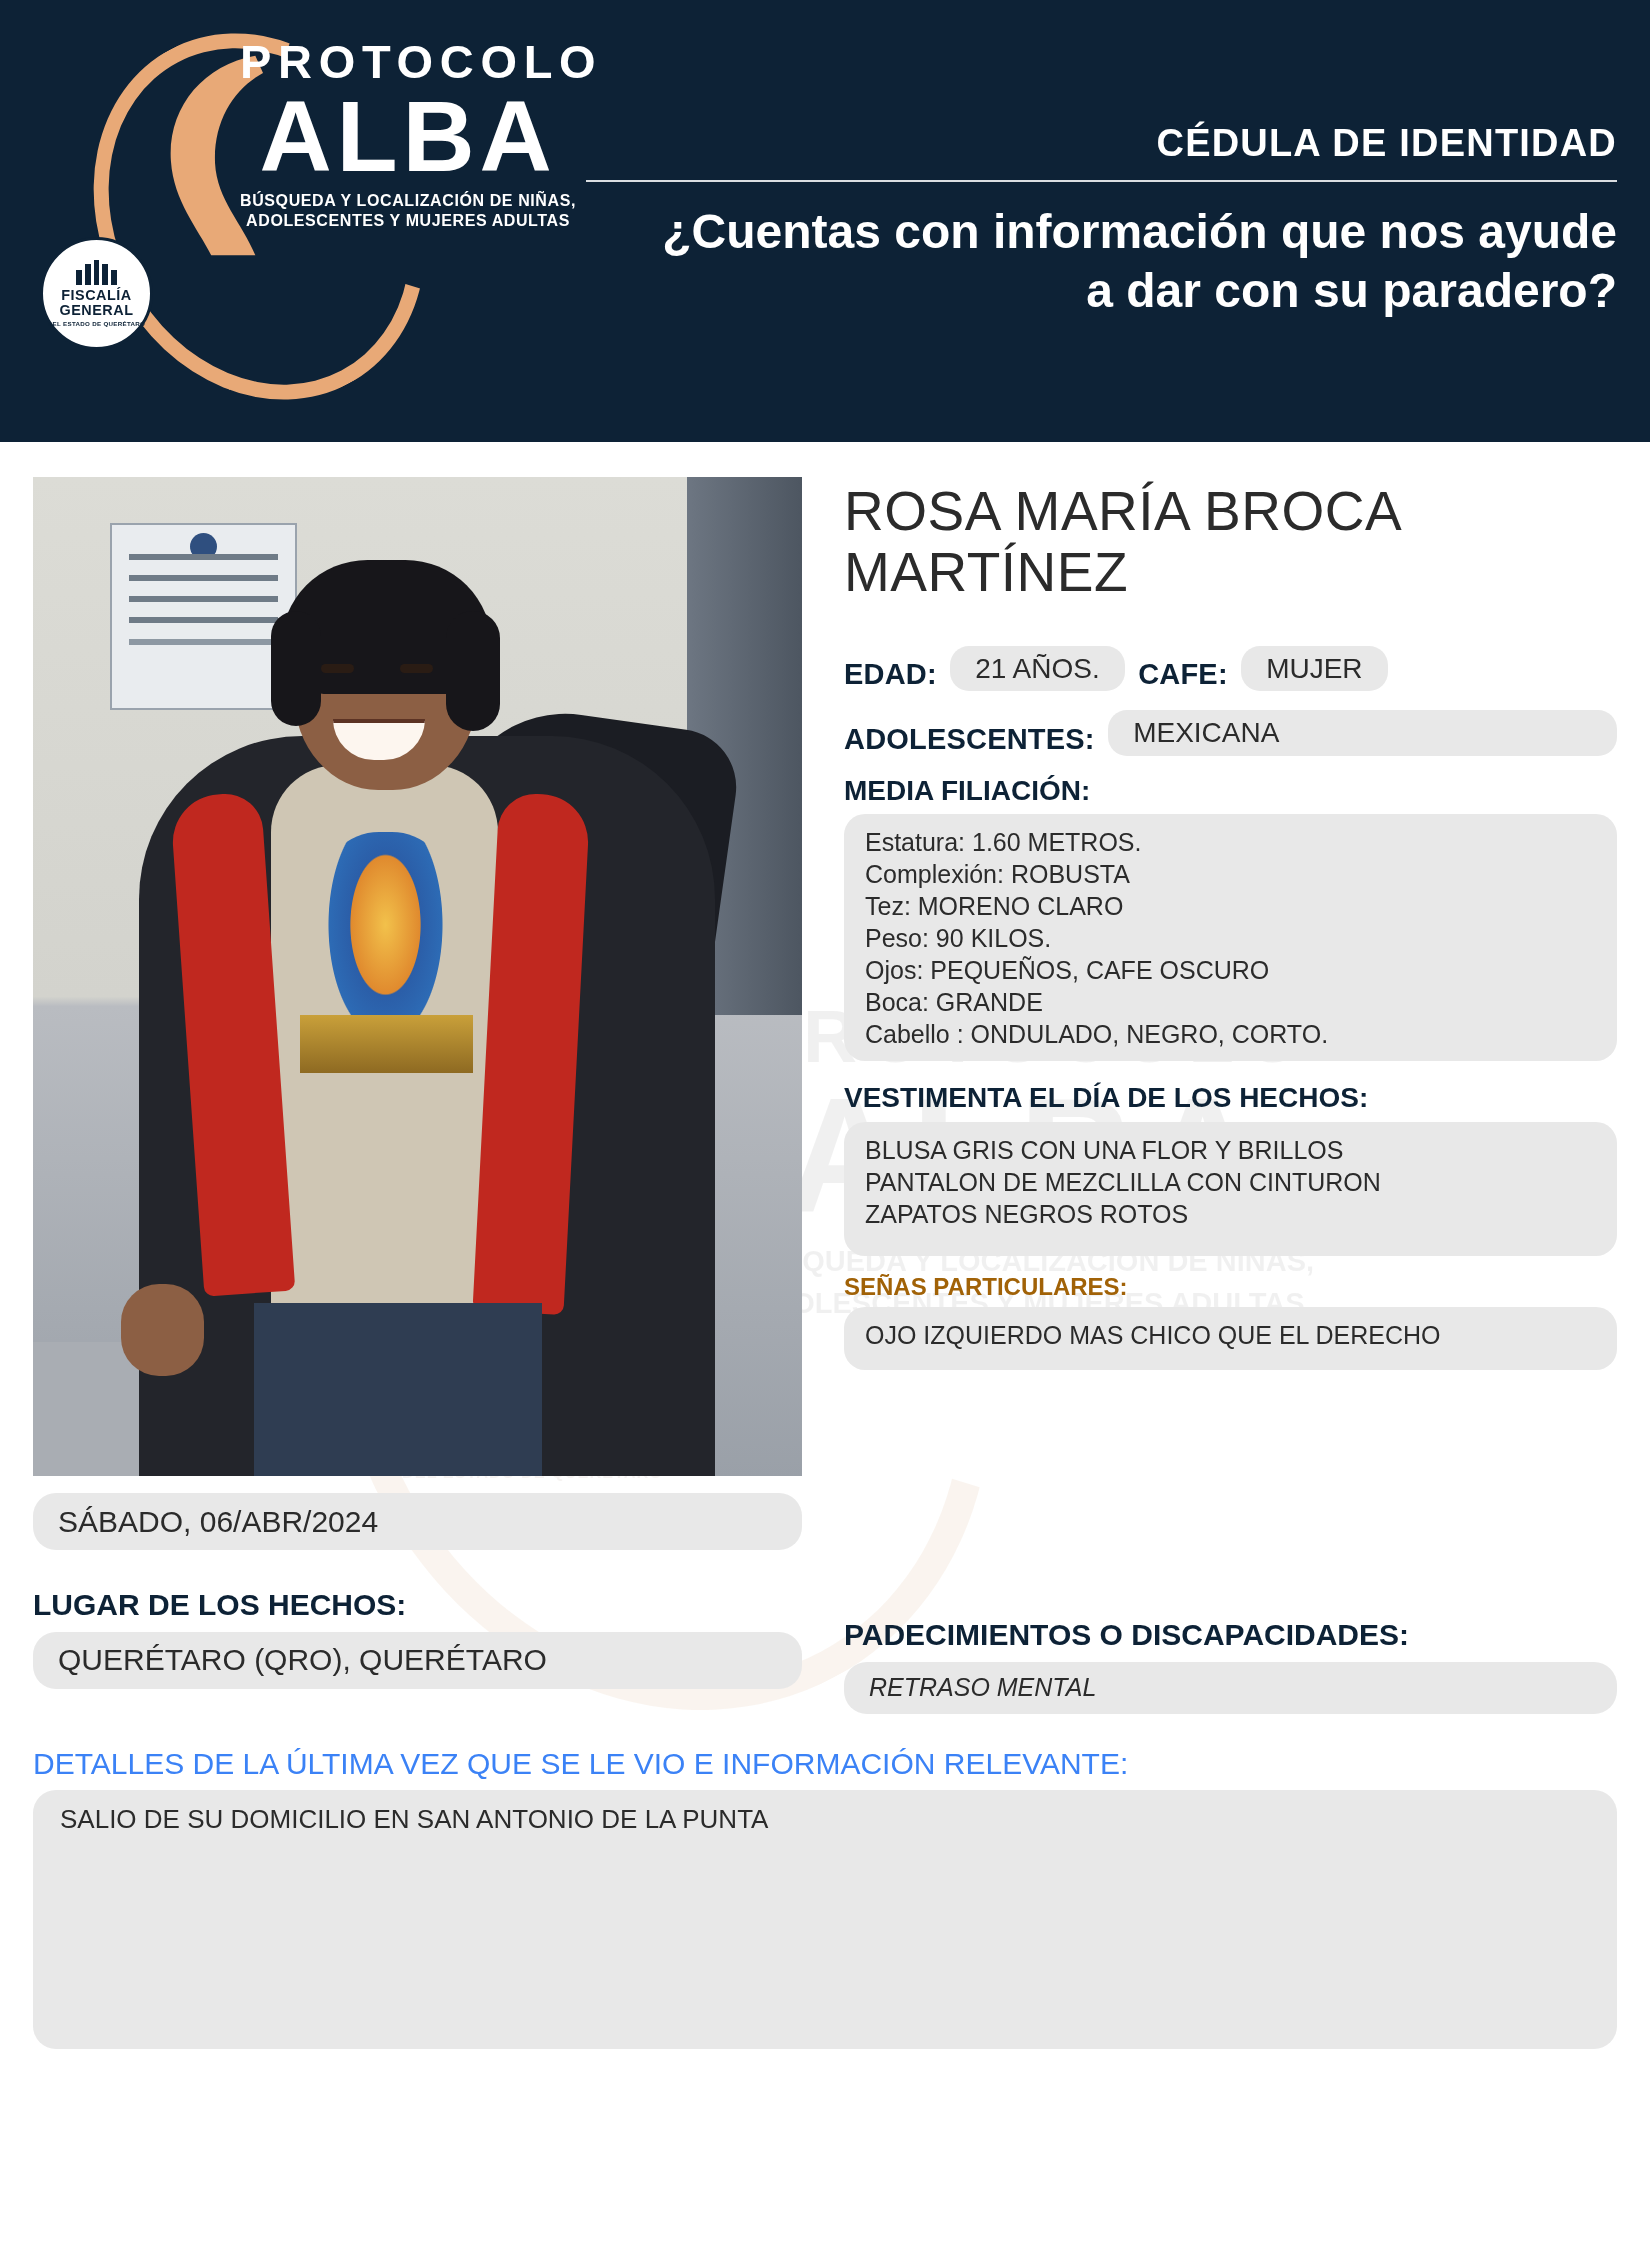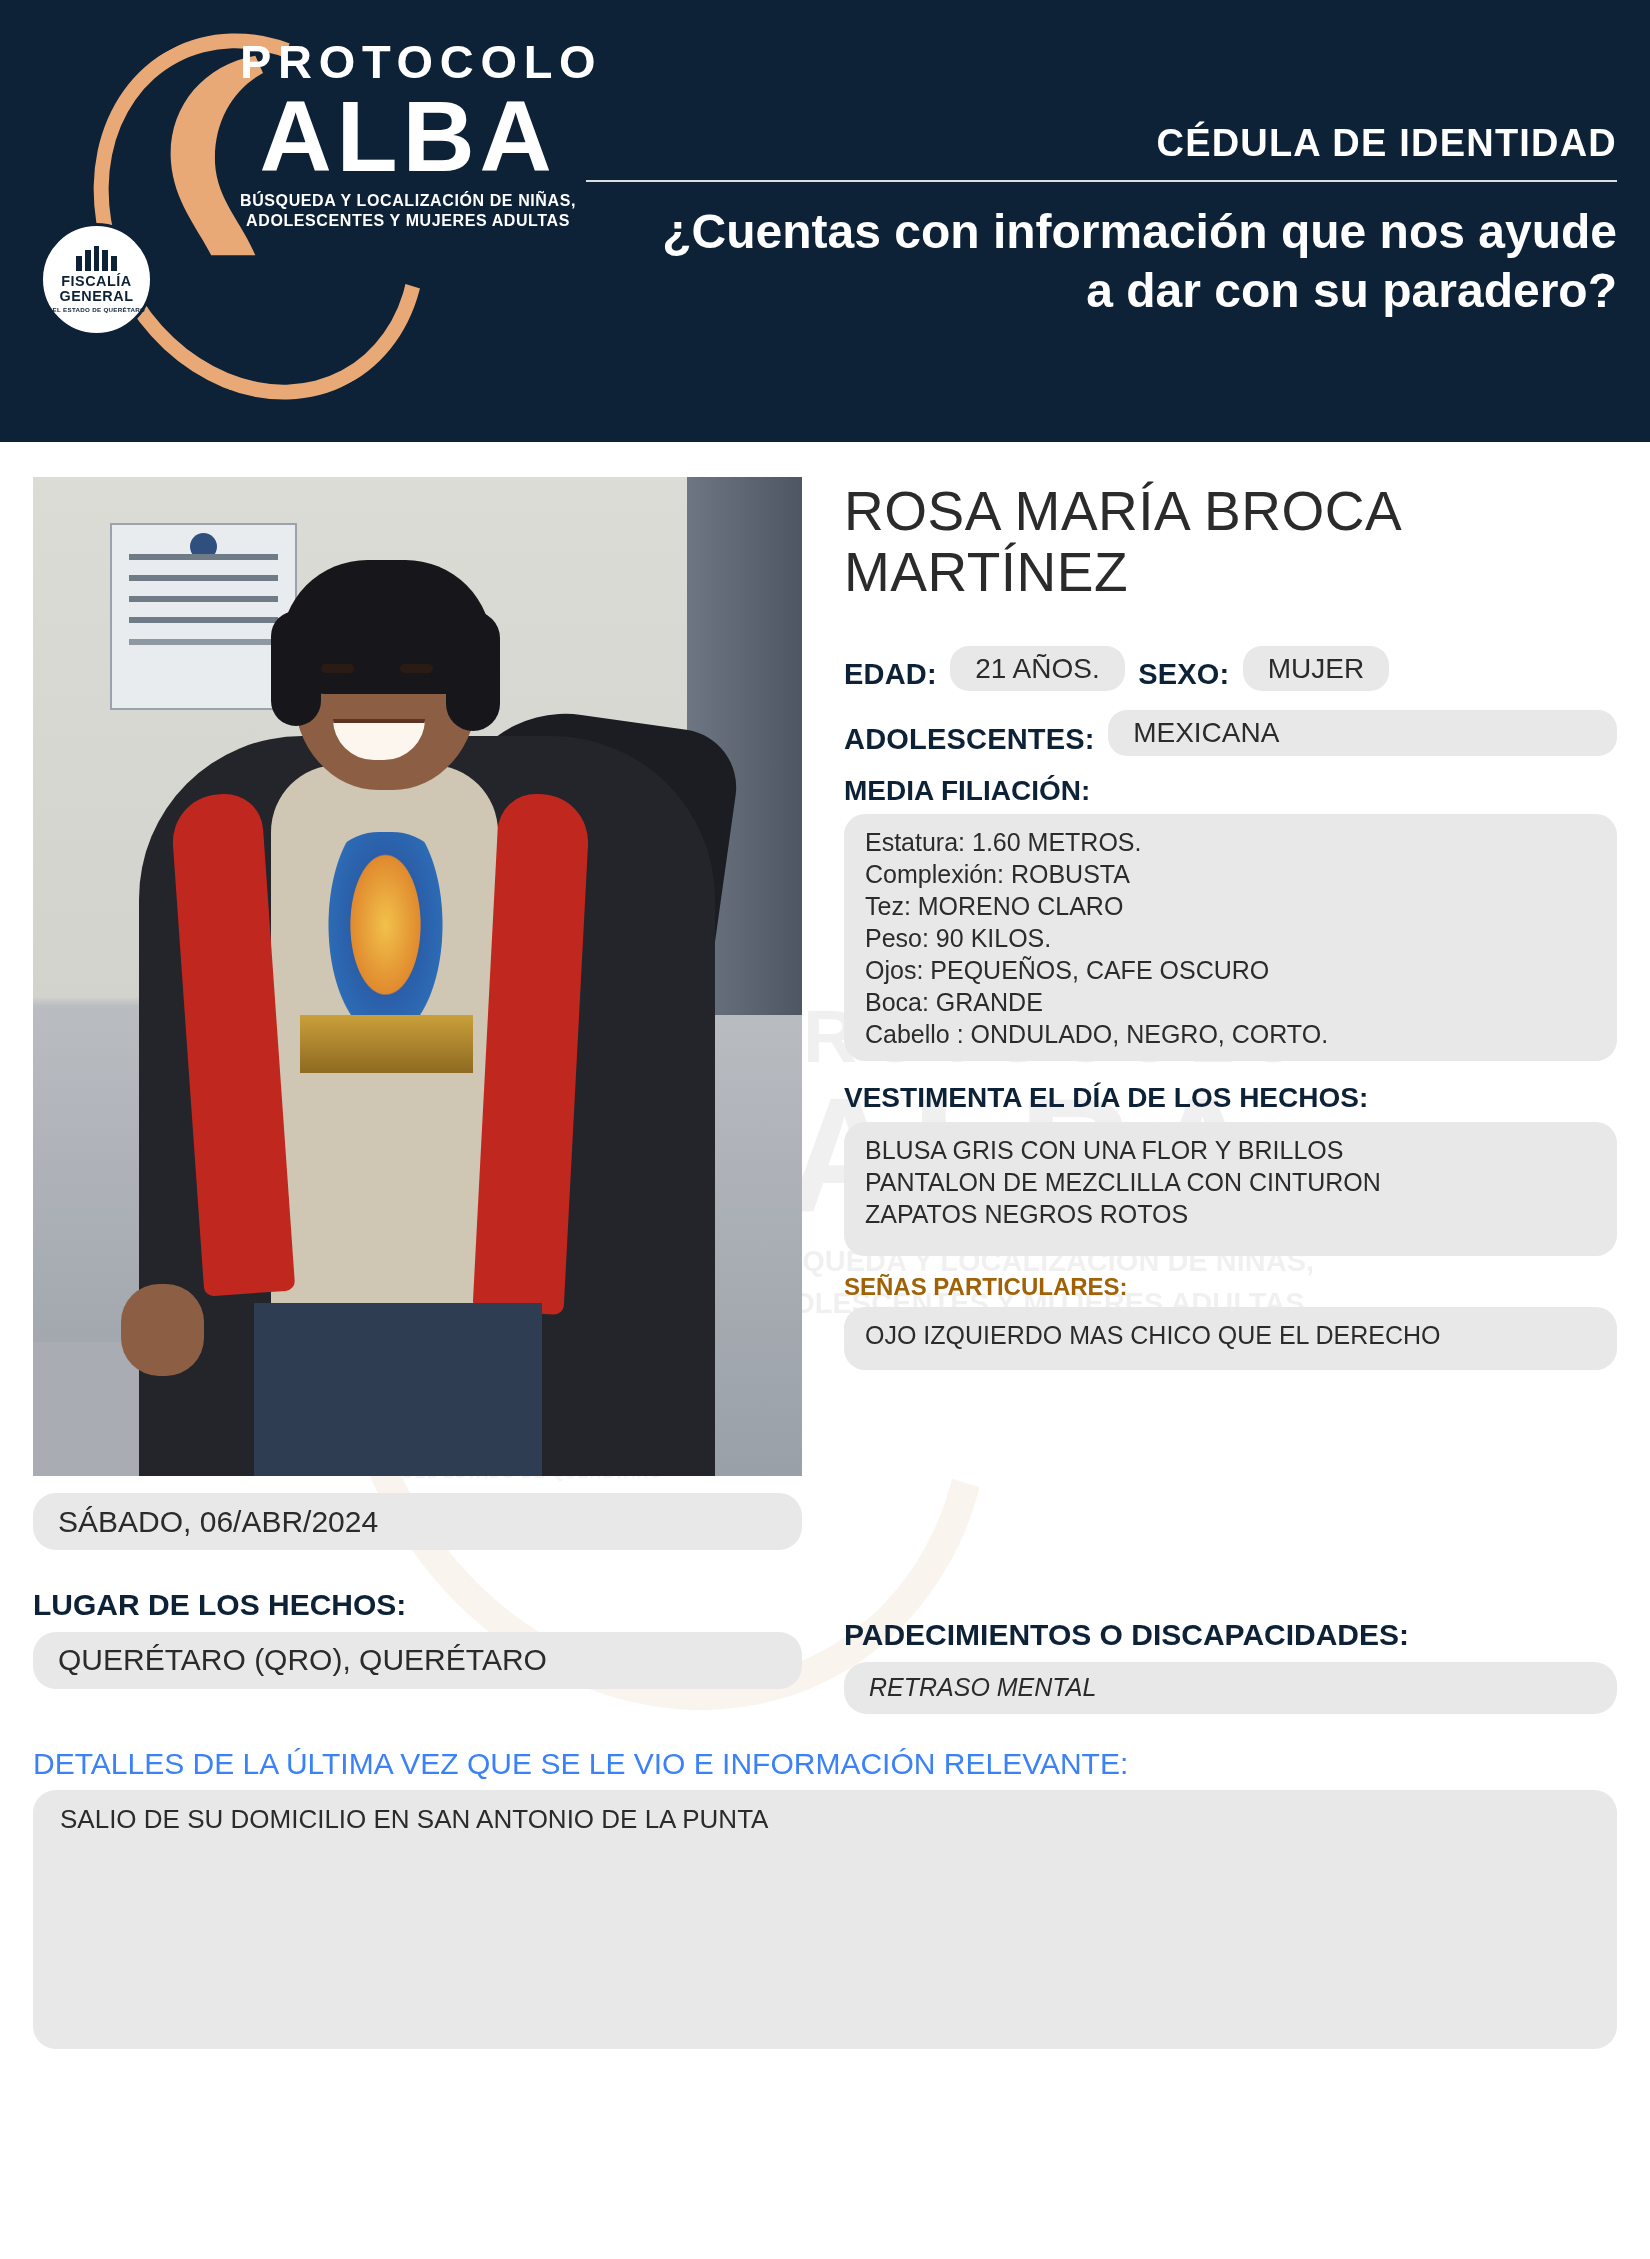--- a/index.html
+++ b/index.html
@@ -79,21 +79,21 @@
     font-size: 16px;
     font-weight: bold;
     letter-spacing: 0.6px;
     line-height: 1.25;
     text-align: center;
     margin-top: 3.8px;
   }
   .seal {
     position: absolute;
     left: 40px;
-    top: 223px;
+    top: 237px;
     width: 113px;
     height: 113px;
     border-radius: 50%;
     background: #ffffff;
     border: 3.8px solid #0d2236;
     display: flex;
     flex-direction: column;
     align-items: center;
     justify-content: center;
     box-sizing: border-box;
@@ -536,21 +536,21 @@
       <div class="ph-mouth"></div>
       <div class="ph-hand"></div>
     </div>
 
     <div class="details">
       <div class="person-name">ROSA MARÍA BROCA MARTÍNEZ</div>
 
       <div class="row-inline">
         <span class="lbl">EDAD:</span>
         <span class="pill">21 AÑOS.</span>
-        <span class="lbl">SEXO:</span>
+        <span class="lbl">CAFE:</span>
         <span class="pill">MUJER</span>
       </div>
 
       <div class="row-inline">
         <span class="lbl">ADOLESCENTES:</span>
         <span class="pill-grow">MEXICANA</span>
       </div>
 
       <div class="block-label">MEDIA FILIACIÓN:</div>
       <div class="block-box tall" style="white-space:pre-line">Estatura: 1.60 METROS.

